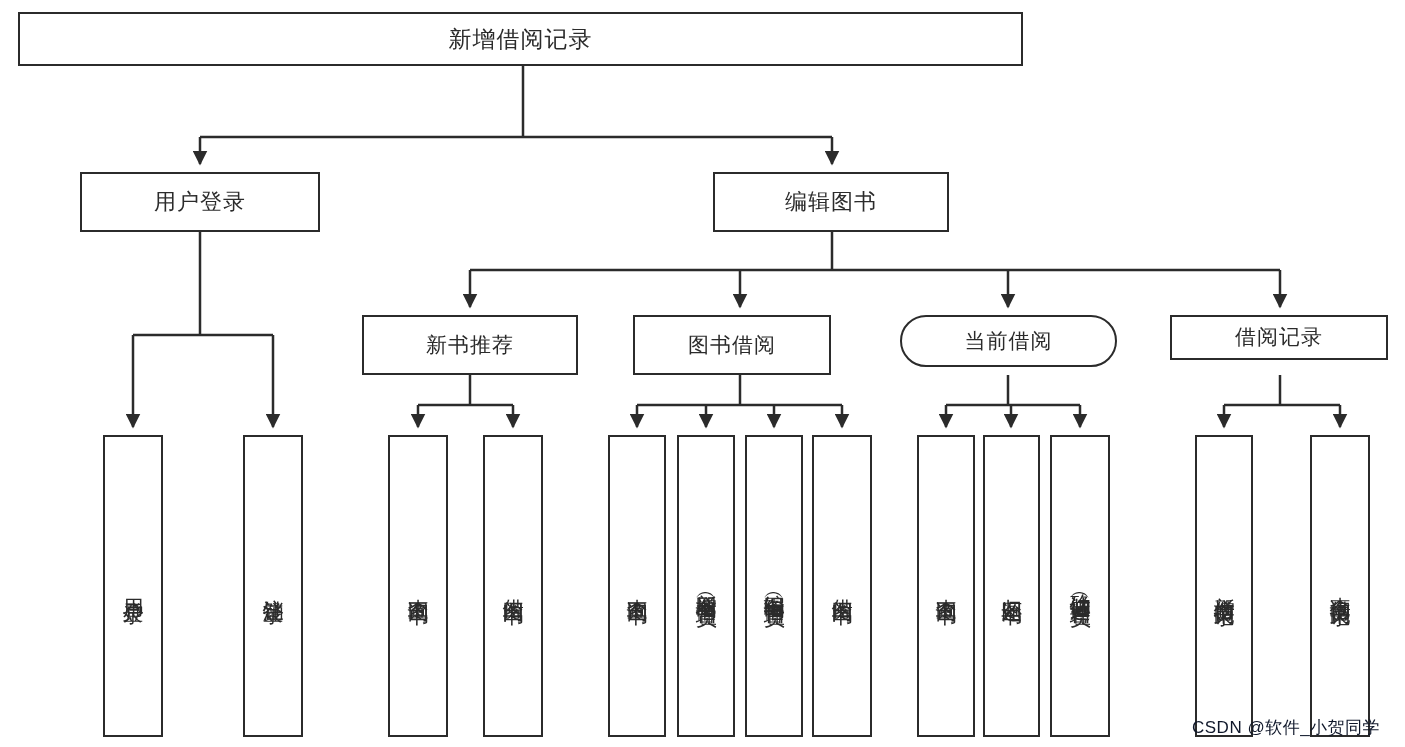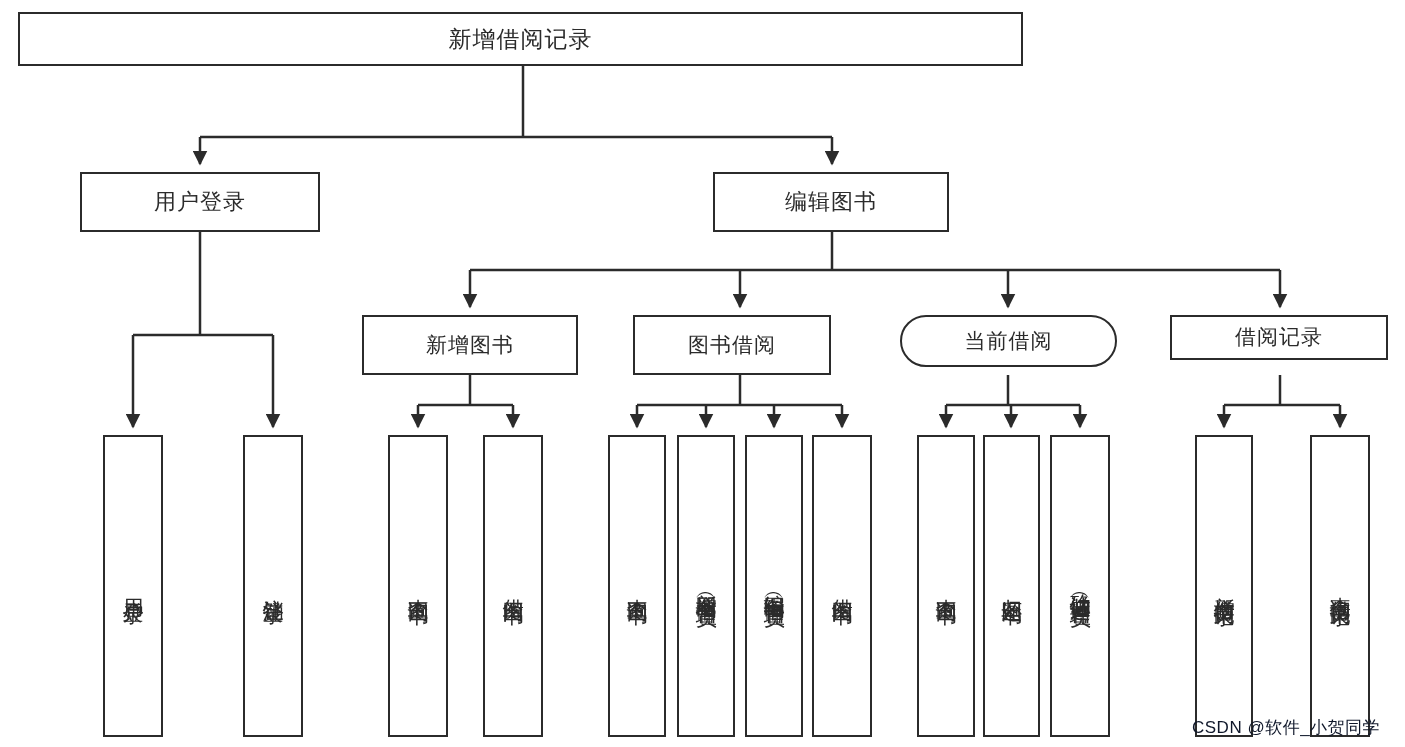--- a/index.html
+++ b/index.html
@@ -169,21 +169,21 @@
   </div>
 
   <div class="node level2 n-user-login">
     <span class="node-label">用户登录</span>
   </div>
   <div class="node level2 n-book-manage">
     <span class="node-label">编辑图书</span>
   </div>
 
   <div class="node level3 n-new-book-rec">
-    <span class="node-label">新增图书</span>
+    <span class="node-label">新书推荐</span>
   </div>
   <div class="node level3 n-book-borrow">
     <span class="node-label">图书借阅</span>
   </div>
   <div class="node level3 n-cur-borrow">
     <span class="node-label">当前借阅</span>
   </div>
   <div class="node level3 n-borrow-rec">
     <span class="node-label">借阅记录</span>
   </div>

